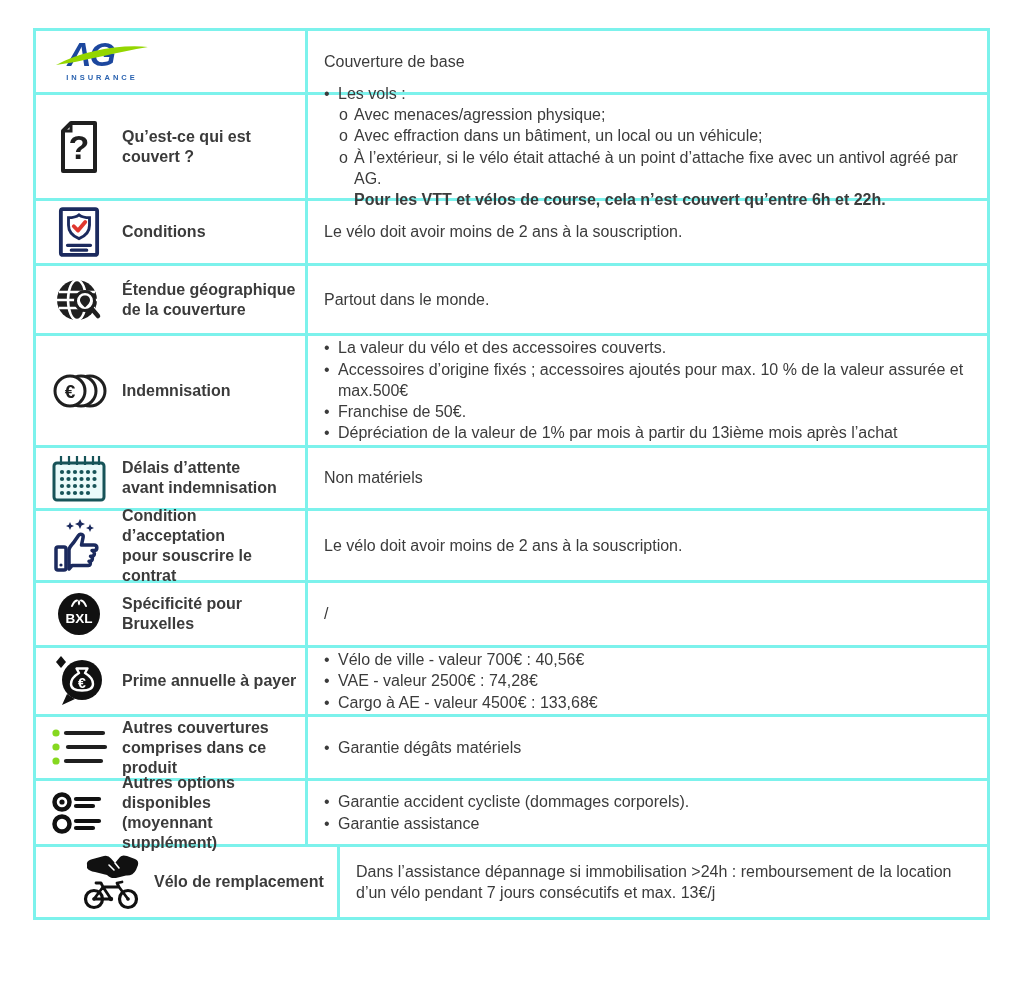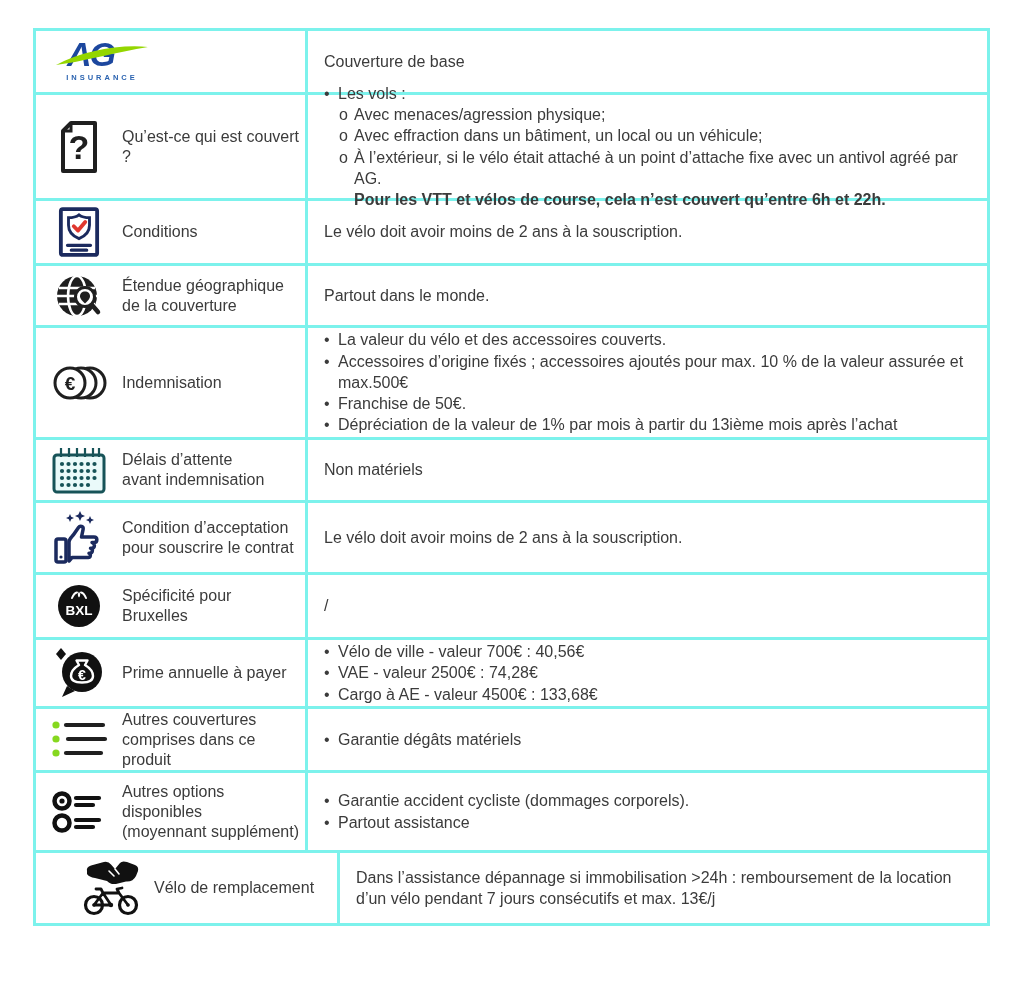--- a/index.html
+++ b/index.html
@@ -17,21 +17,21 @@
   .cell { display:flex; }
   .cell.left {
     width:272px; flex-shrink:0; border-right:3px solid #7cf2ec;
     align-items:center; padding:6px 6px 6px 10px; gap:10px;
   }
   .cell.right {
     flex:1; flex-direction:column; justify-content:center;
     padding:15px 16px; font-size:16px; line-height:1.33;
   }
   .icon-box { width:66px; flex-shrink:0; display:flex; justify-content:center; align-items:center; }
-  .label { font-size:16px; line-height:1.25; }
+  .label { font-size:16px; line-height:1.25;font-weight:bold; }
   .label span { display:block; }
   .plain { }
   .bullet { position:relative; padding-left:14px; }
   .bullet::before { content:"•"; position:absolute; left:0; }
   .sub { position:relative; margin-left:15px; padding-left:15px; }
   .sub::before { content:"o"; position:absolute; left:0; }
   .cont { margin-left:30px;font-weight:bold; }
   .logo-box { margin-left:8px; }
 </style>
 </head>
@@ -88,21 +88,21 @@
       </span>
       <span class="label">
         <span>Conditions</span>
       </span>
     </div>
     <div class="cell right">
       <div class="plain">Le vélo doit avoir moins de 2 ans à la souscription.</div>
     </div>
   </div>
 
-  <div class="row" style="height:62px">
+  <div class="row" style="height:70px">
     <div class="cell left">
       <span class="icon-box">
         <svg width="50" height="50" viewBox="0 0 50 50">
           <circle cx="23" cy="25" r="20" fill="#1f1f1f"></circle>
           <ellipse cx="23" cy="25" rx="9" ry="20" fill="none" stroke="#ffffff" stroke-width="2.5"></ellipse>
           <path d="M5 17 H41 M3 25 H43 M5 33 H41" stroke="#ffffff" stroke-width="2.5" fill="none"></path>
           <circle cx="31" cy="26" r="9.5" fill="#ffffff" stroke="#1f1f1f" stroke-width="3"></circle>
           <path d="M31 20.5 c3 0 5 2 5 4.7 c0 3 -5 7.3 -5 7.3 c0 0 -5 -4.3 -5 -7.3 c0 -2.7 2 -4.7 5 -4.7 z" fill="#1f1f1f"></path>
           <path d="M38 34 L44 41" stroke="#1f1f1f" stroke-width="4.5" stroke-linecap="round"></path>
         </svg>
@@ -262,41 +262,41 @@
       <span class="label">
         <span>Autres couvertures</span>
         <span>comprises dans ce produit</span>
       </span>
     </div>
     <div class="cell right">
       <div class="bullet">Garantie dégâts matériels</div>
     </div>
   </div>
 
-  <div class="row" style="height:80px">
+  <div class="row" style="height:66px">
     <div class="cell left">
       <span class="icon-box">
         <svg width="56" height="44" viewBox="0 0 56 44">
           <circle cx="11" cy="11" r="7.5" fill="none" stroke="#111111" stroke-width="4.5"></circle>
           <circle cx="11" cy="11" r="2.6" fill="#111111"></circle>
           <path d="M25 8 H48" stroke="#111111" stroke-width="4.2" stroke-linecap="round"></path>
           <path d="M25 15 H42" stroke="#111111" stroke-width="4.2" stroke-linecap="round"></path>
           <circle cx="11" cy="33" r="7.5" fill="none" stroke="#111111" stroke-width="4.5"></circle>
           <path d="M25 30 H48" stroke="#111111" stroke-width="4.2" stroke-linecap="round"></path>
           <path d="M25 37 H42" stroke="#111111" stroke-width="4.2" stroke-linecap="round"></path>
         </svg>
       </span>
       <span class="label">
         <span>Autres options disponibles</span>
         <span>(moyennant supplément)</span>
       </span>
     </div>
     <div class="cell right">
       <div class="bullet">Garantie accident cycliste (dommages corporels).</div>
-      <div class="bullet">Partout assistance</div>
+      <div class="bullet">Garantie assistance</div>
     </div>
   </div>
 
   <div class="row" style="height:70px">
     <div class="cell left">
       <span class="icon-box">
         <svg width="60" height="58" viewBox="0 0 60 58">
           <path d="M6 12 Q5 8 10 6.5 L21 3.5 Q27 1.5 30 5.5 L34 10 L39 4 Q41 1.5 46 3 L54 6 Q58 7.5 57 12 L55 17 Q52 23 45 22.5 L37 24.5 Q30 26.5 26 22 L14 19 Q8 18 6 15 Z" fill="#111111"></path>
           <path d="M28 12 l5 5 M34 10 l4 5" stroke="#ffffff" stroke-width="1.6" stroke-linecap="round"></path>
           <circle cx="13" cy="46" r="8.5" fill="none" stroke="#111111" stroke-width="3.2"></circle>

